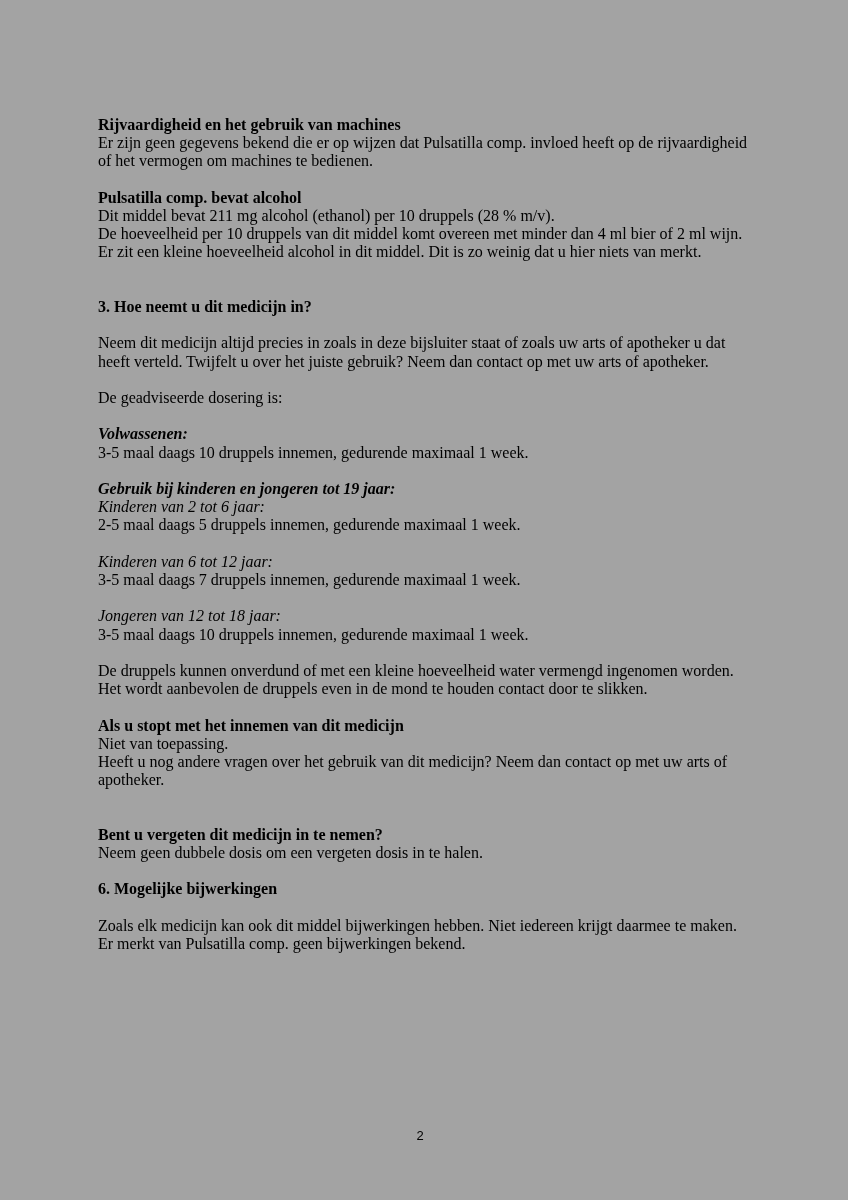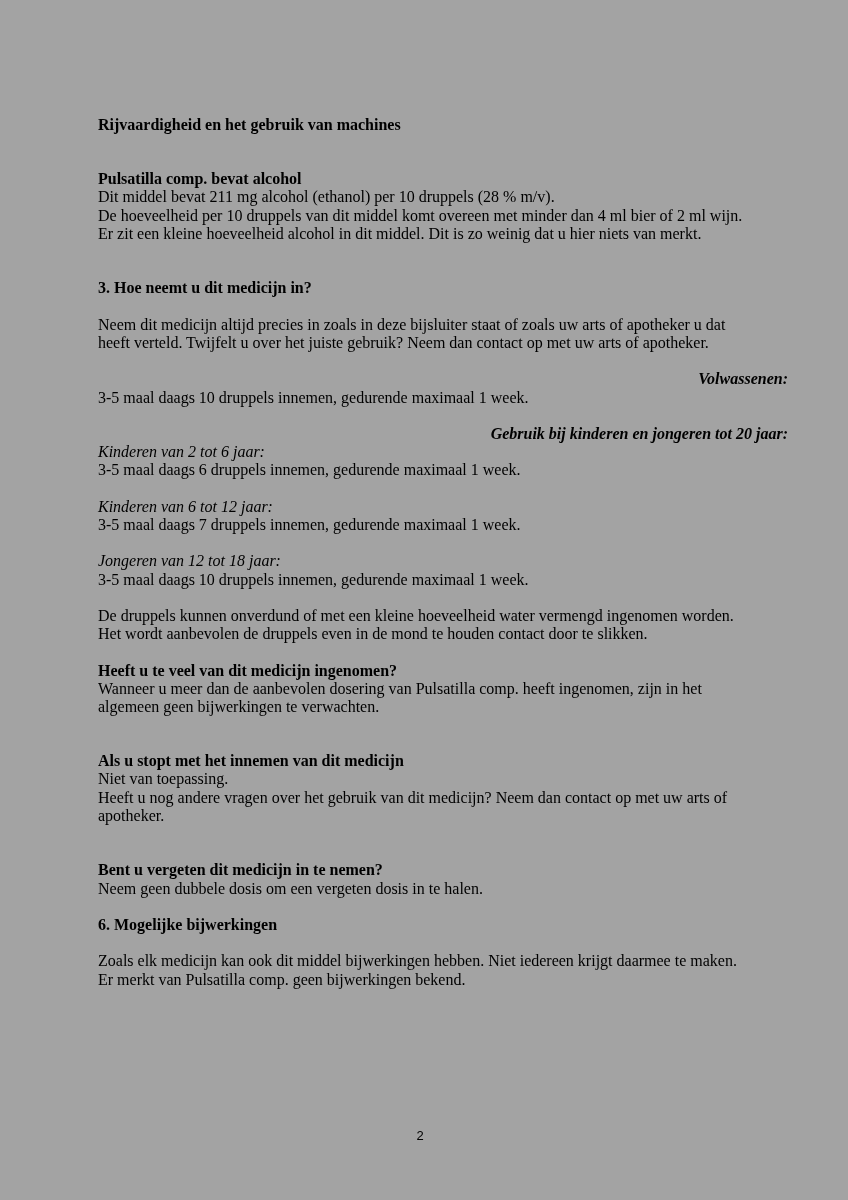--- a/index.html
+++ b/index.html
@@ -18,24 +18,24 @@
     line-height: 18.2px;
     color: #000000;
   }
   .content {
     position: absolute;
     left: 98px;
     top: 116px;
     width: 690px;
   }
   .block { margin: 0 0 18.2px 0; }
-  .block.gap2 { margin-bottom: 36.4px; margin-top: 36px; }
+  .block.gap2 { margin-bottom: 36.4px; }
   .txt { white-space: pre-line; }
   .b  { font-weight: bold; }
-  .bi { font-weight: bold; font-style: italic; text-align: right; }
+  .bi { font-weight: bold; font-style: italic; }
   .i  { font-style: italic; }
   .footer {
     position: absolute;
     left: 98px;
     top: 1128px;
     width: 644px;
     text-align: center;
     font-family: "Liberation Sans", "DejaVu Sans", sans-serif;
     font-size: 13px;
     line-height: 15px;
@@ -43,71 +43,71 @@
   }
 </style>
 </head>
 <body>
 
 <div class="page">
   <div class="content">
 
     <div class="block">
       <div class="b txt">Rijvaardigheid en het gebruik van machines</div>
+      <div class="txt">Er zijn geen gegevens bekend die er op wijzen dat Pulsatilla comp. invloed heeft op de rijvaardigheid
+of het vermogen om machines te bedienen.</div>
     </div>
 
     <div class="block gap2">
       <div class="b txt">Pulsatilla comp. bevat alcohol</div>
       <div class="txt">Dit middel bevat 211 mg alcohol (ethanol) per 10 druppels (28 % m/v).
 De hoeveelheid per 10 druppels van dit middel komt overeen met minder dan 4 ml bier of 2 ml wijn.
 Er zit een kleine hoeveelheid alcohol in dit middel. Dit is zo weinig dat u hier niets van merkt.</div>
     </div>
 
     <div class="block">
       <div class="b txt">3. Hoe neemt u dit medicijn in?</div>
     </div>
 
     <div class="block">
       <div class="txt">Neem dit medicijn altijd precies in zoals in deze bijsluiter staat of zoals uw arts of apotheker u dat
 heeft verteld. Twijfelt u over het juiste gebruik? Neem dan contact op met uw arts of apotheker.</div>
     </div>
 
+    <div class="block">
+      <div class="txt">De geadviseerde dosering is:</div>
+    </div>
 
     <div class="block">
       <div class="bi txt">Volwassenen:</div>
       <div class="txt">3-5 maal daags 10 druppels innemen, gedurende maximaal 1 week.</div>
     </div>
 
     <div class="block">
-      <div class="bi txt">Gebruik bij kinderen en jongeren tot 20 jaar:</div>
+      <div class="bi txt">Gebruik bij kinderen en jongeren tot 19 jaar:</div>
       <div class="i txt">Kinderen van 2 tot 6 jaar:</div>
-      <div class="txt">3-5 maal daags 6 druppels innemen, gedurende maximaal 1 week.</div>
+      <div class="txt">2-5 maal daags 5 druppels innemen, gedurende maximaal 1 week.</div>
     </div>
 
     <div class="block">
       <div class="i txt">Kinderen van 6 tot 12 jaar:</div>
       <div class="txt">3-5 maal daags 7 druppels innemen, gedurende maximaal 1 week.</div>
     </div>
 
     <div class="block">
       <div class="i txt">Jongeren van 12 tot 18 jaar:</div>
       <div class="txt">3-5 maal daags 10 druppels innemen, gedurende maximaal 1 week.</div>
     </div>
 
     <div class="block">
       <div class="txt">De druppels kunnen onverdund of met een kleine hoeveelheid water vermengd ingenomen worden.
 Het wordt aanbevolen de druppels even in de mond te houden contact door te slikken.</div>
     </div>
 
 
-    <div class="block">
-      <div class="b txt">Heeft u te veel van dit medicijn ingenomen?</div>
-      <div class="txt">Wanneer u meer dan de aanbevolen dosering van Pulsatilla comp. heeft ingenomen, zijn in het
-algemeen geen bijwerkingen te verwachten.</div>
-    </div>
 
     <div class="block gap2">
       <div class="b txt">Als u stopt met het innemen van dit medicijn</div>
       <div class="txt">Niet van toepassing.
 Heeft u nog andere vragen over het gebruik van dit medicijn? Neem dan contact op met uw arts of
 apotheker.</div>
     </div>
 
     <div class="block">
       <div class="b txt">Bent u vergeten dit medicijn in te nemen?</div>

